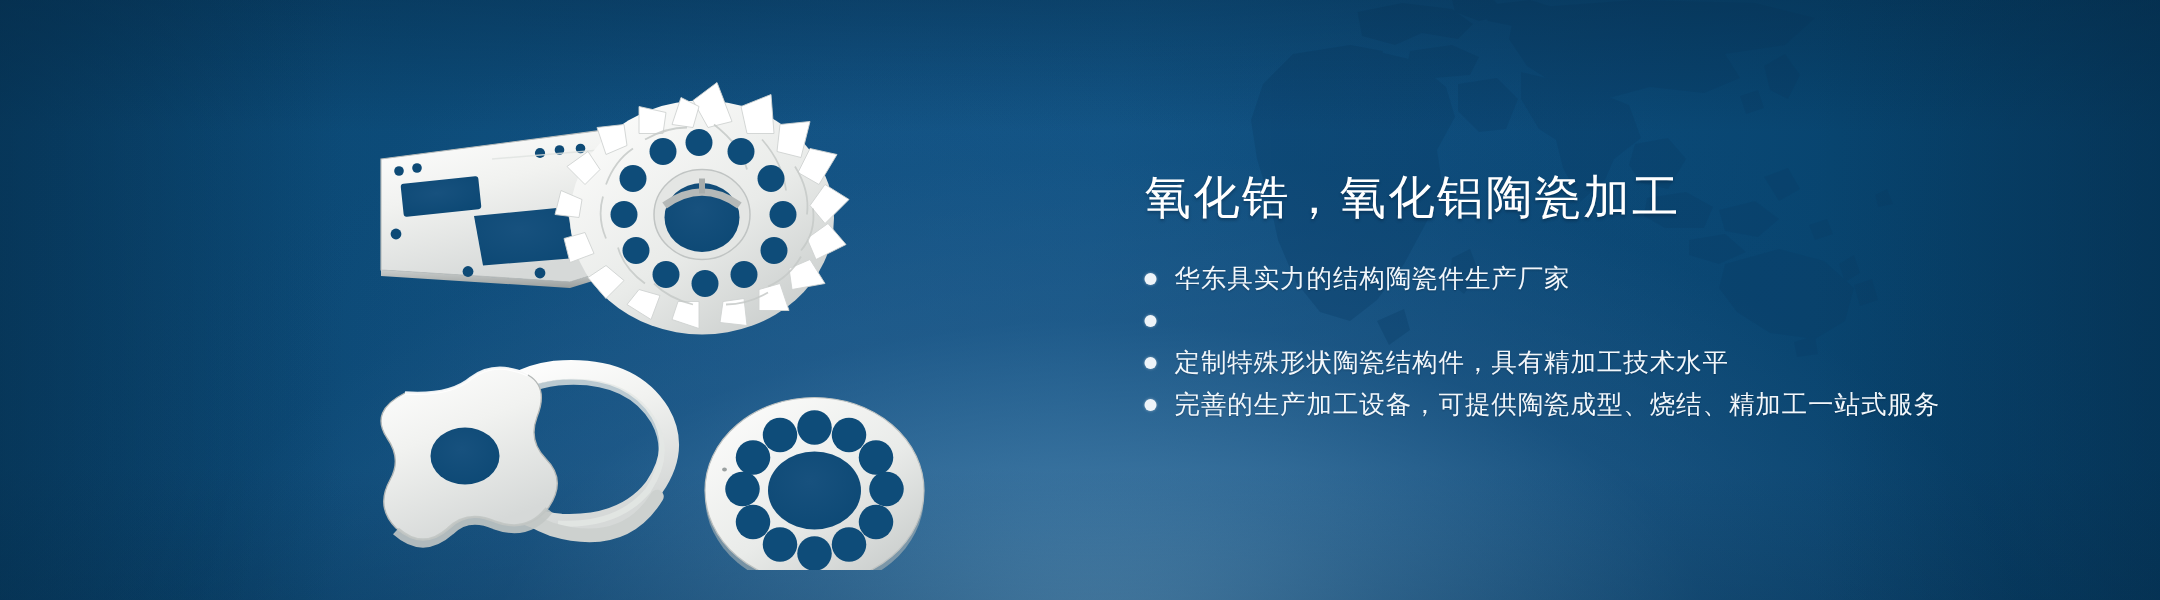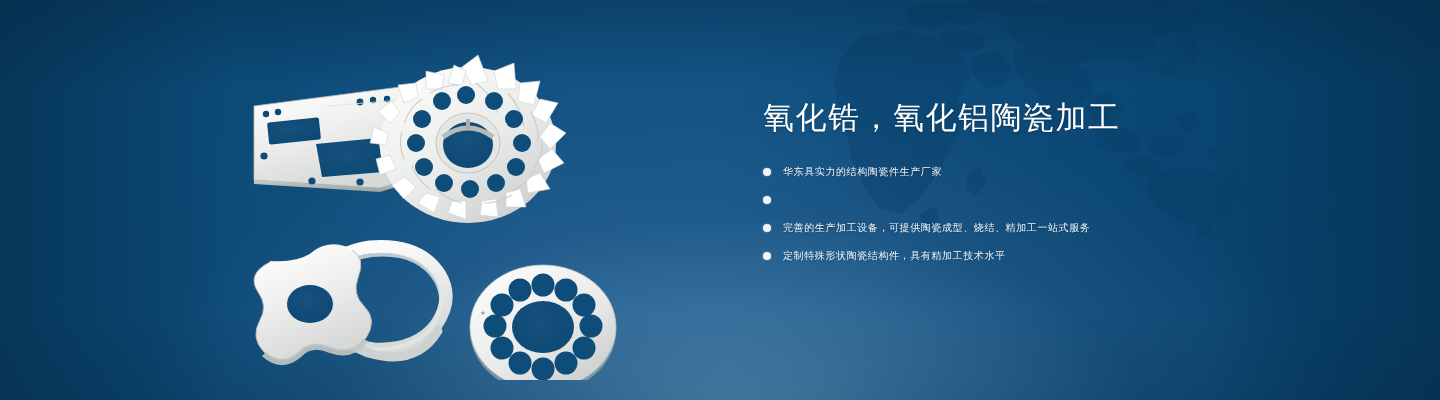--- a/index.html
+++ b/index.html
@@ -70,21 +70,21 @@
     top: 40px;
     width: 470px;
     height: 340px;
   }
   .products svg { display: block; width: 100%; height: 100%; }
 
   
   .copy {
     position: absolute;
     left: 763px;
-    top: 98px;
+    top: 112px;
     width: 620px;
   }
   .headline {
     color: #ffffff;
     font-size: 31px;
     line-height: 40px;
     letter-spacing: 1.5px;
     white-space: nowrap;
     font-weight: 400;
     text-shadow: 0 1px 2px rgba(0,20,40,0.35);
@@ -105,21 +105,21 @@
     width: 8px;
     height: 8px;
     border-radius: 50%;
     background: #eef4f9;
     flex: 0 0 auto;
     margin-right: 12px;
     box-shadow: 0 0 2px rgba(255,255,255,0.45);
   }
   .bullet-text {
     color: #f2f7fb;
-    font-size: 10px;
+    font-size: 17px;
     line-height: 23px;
     letter-spacing: 0.6px;
     white-space: nowrap;
     text-shadow: 0 1px 1px rgba(0,20,40,0.30);
   }
 </style>
 </head>
 <body>
 
 <div class="banner">
@@ -328,24 +328,24 @@
         <span class="bullet-dot"></span>
         <span class="bullet-text">华东具实力的结构陶瓷件生产厂家</span>
       </li>
 
       <li class="bullet">
         <span class="bullet-dot"></span>
       </li>
 
       <li class="bullet">
         <span class="bullet-dot"></span>
+        <span class="bullet-text">定制特殊形状陶瓷结构件，具有精加工技术水平</span>
+      </li>
+
+      <li class="bullet">
+        <span class="bullet-dot"></span>
         <span class="bullet-text">完善的生产加工设备，可提供陶瓷成型、烧结、精加工一站式服务</span>
       </li>
 
-      <li class="bullet">
-        <span class="bullet-dot"></span>
-        <span class="bullet-text">定制特殊形状陶瓷结构件，具有精加工技术水平</span>
-      </li>
-
     </ul>
   </div>
 
 </div>
 
 </body></html>

